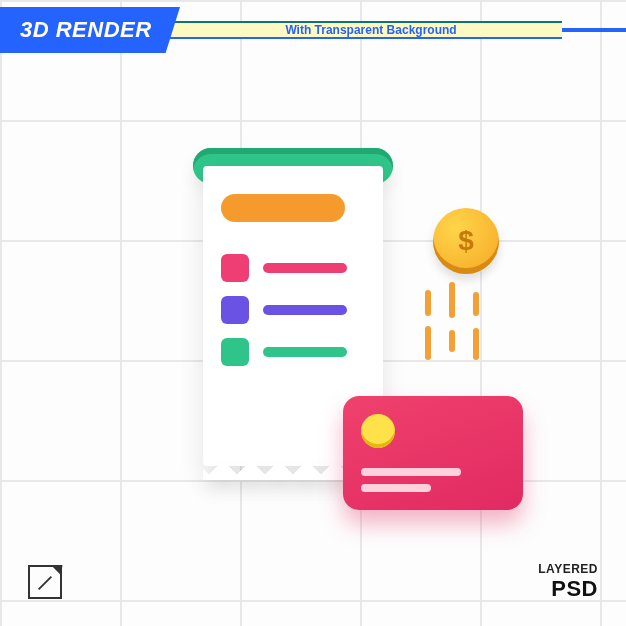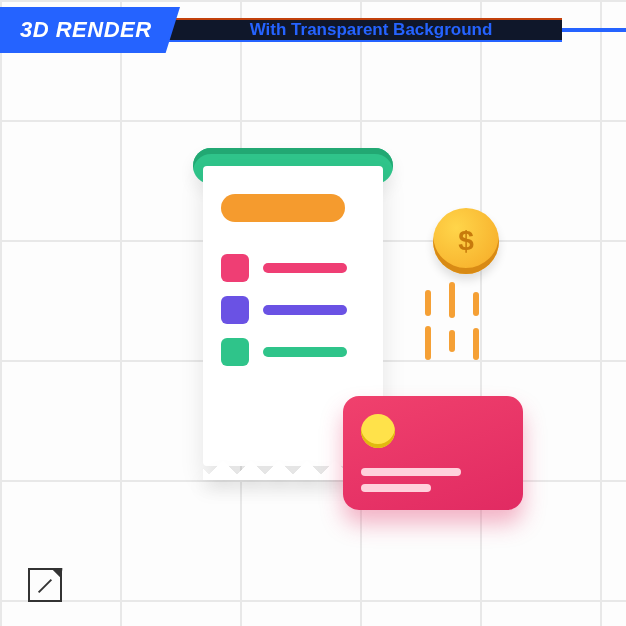--- a/index.html
+++ b/index.html
@@ -40,28 +40,28 @@
       font-size: 22px;
       padding: 10px 24px 10px 20px;
       display: flex;
       align-items: center;
       letter-spacing: 0.5px;
       clip-path: polygon(0 0, 100% 0, 92% 100%, 0 100%);
       min-width: 180px;
     }
     .header-title {
       flex: 1;
-      background: #0f172a;
+      background: #fef9c3;
       color: #2563ff;
       font-weight: 800;
-      font-size: 17px;
+      font-size: 12px;
       display: flex;
       align-items: center;
       justify-content: center;
-      border-top: 2px solid #c2410c;
+      border-top: 2px solid #0f766e;
       border-bottom: 2px solid #2563ff;
       margin-left: -12px;
       padding-left: 12px;
     }
     .checker {
       width: 64px;
       background-image:
         linear-gradient(45deg, #c9c9c9 25%, transparent 25%),
         linear-gradient(-45deg, #c9c9c9 25%, transparent 25%),
         linear-gradient(45deg, transparent 75%, #c9c9c9 75%),
@@ -272,13 +272,17 @@
     <div class="chip"></div>
     <div class="card-line cl1"></div>
     <div class="card-line cl2"></div>
   </div>
 </div>
 
 <div class="footer">
   <div class="footer-left">
     <div class="res-icon"></div>
   </div>
+  <div class="footer-right">
+    <div class="layered">LAYERED</div>
+    <div class="psd">PSD</div>
+  </div>
 </div>
 
 </body></html>

